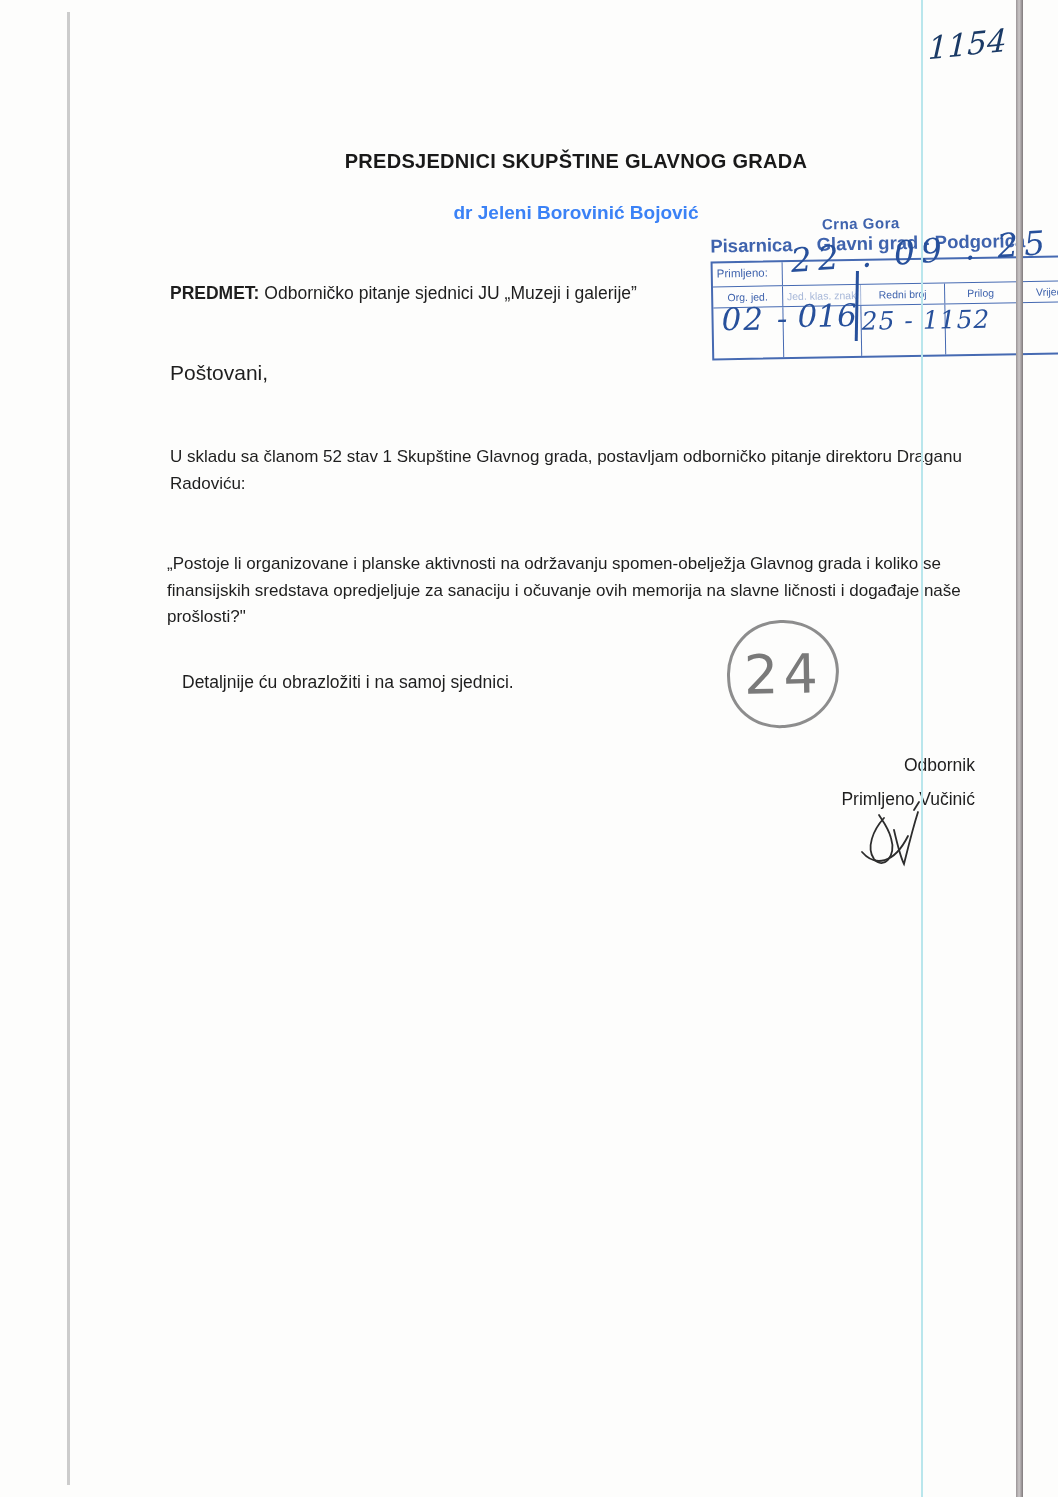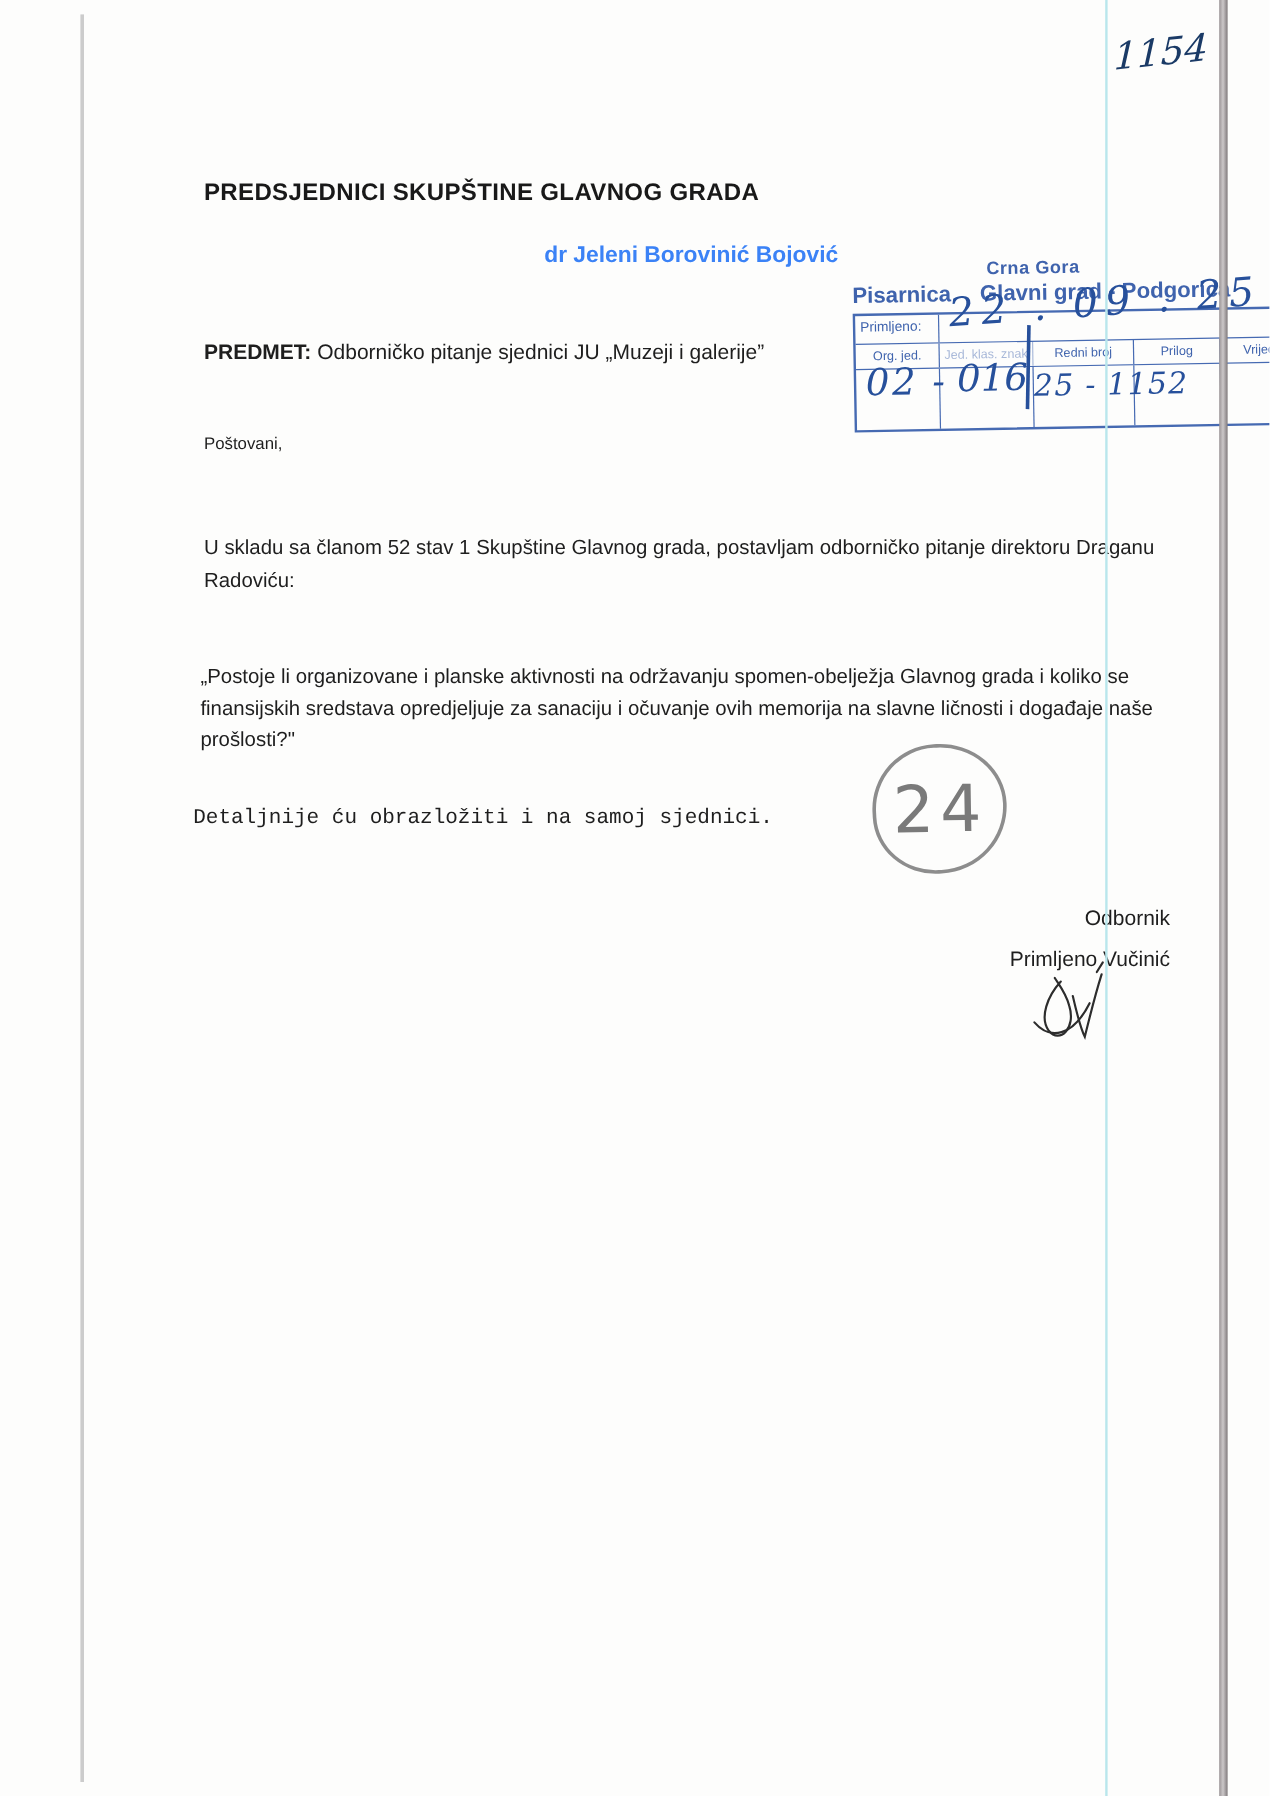--- a/index.html
+++ b/index.html
@@ -9,32 +9,32 @@
   }
   
   .left-fold{position:absolute;left:67px;top:12px;width:3px;height:1473px;background:#cccccc;}
   .cyan-line{position:absolute;left:921px;top:0;width:2px;height:1497px;background:#b9e6ec;z-index:6;}
   .edge-line{position:absolute;left:1016px;top:0;width:7px;height:1497px;
     background:linear-gradient(90deg,#9a9496 0%,#cbc7c8 45%,#7f797b 100%);z-index:6;}
   
   .corner-number{position:absolute;left:928px;top:26px;font-size:31px;color:#1a3a66;
     font-family:"DejaVu Serif",serif;font-style:italic;transform:rotate(-6deg) skewX(-8deg);z-index:7;}
   
-  .title{position:absolute;left:170px;top:150px;width:812px;
+  .title{position:absolute;left:170px;top:150px;width:812px;text-align:center;
     font-size:20px;font-weight:bold;color:#191919;letter-spacing:.3px;}
   .subtitle{position:absolute;left:170px;top:202px;width:812px;text-align:center;
     font-size:19px;font-weight:bold;color:#3b82f6;}
   
   .subject{position:absolute;left:170px;top:283px;font-size:17.5px;}
   .subject .b{font-weight:bold;}
-  .salutation{position:absolute;left:170px;top:361px;font-size:14px;}
+  .salutation{position:absolute;left:170px;top:361px;font-size:21px;}
   .para{position:absolute;font-size:17px;line-height:26.5px;}
   .p1{left:170px;top:444px;width:820px;}
   .q{left:167px;top:551px;width:824px;}
-  .closing{position:absolute;left:161px;top:672px;font-size:17.5px;font-family:Liberation Mono, monospace;}
+  .closing{position:absolute;left:182px;top:672px;font-size:17.5px;}
   
   .circle24{position:absolute;left:727px;top:620px;width:106px;height:102px;
     border:3px solid #8d8d8d;border-radius:49% 51% 52% 48% / 51% 49% 53% 47%;
     transform:rotate(-3deg);display:flex;align-items:center;justify-content:center;}
   .circle24 span{font-size:54px;letter-spacing:5px;color:#7a7a7a;transform:rotate(2deg);
     font-family:"DejaVu Sans",sans-serif;}
   
   .signoff{position:absolute;left:660px;top:755px;width:315px;text-align:right;font-size:17.5px;}
   .signoff .role{margin-bottom:13px;}
   .signature{position:absolute;left:848px;top:800px;z-index:2;}

